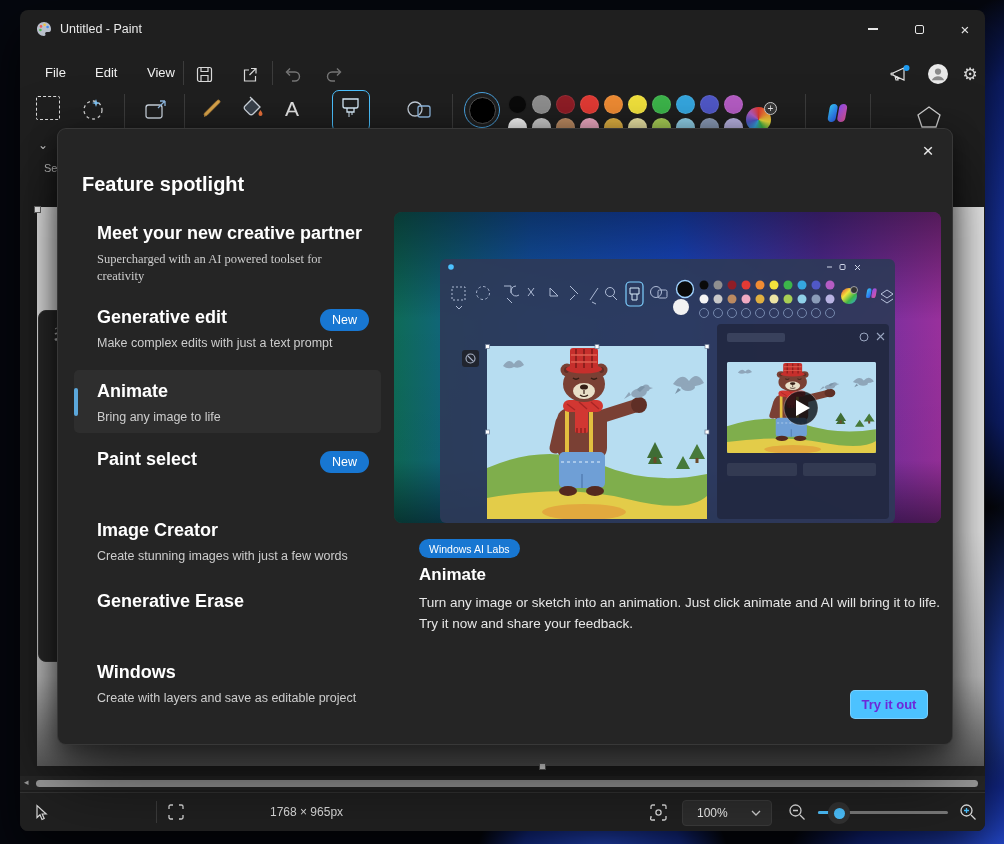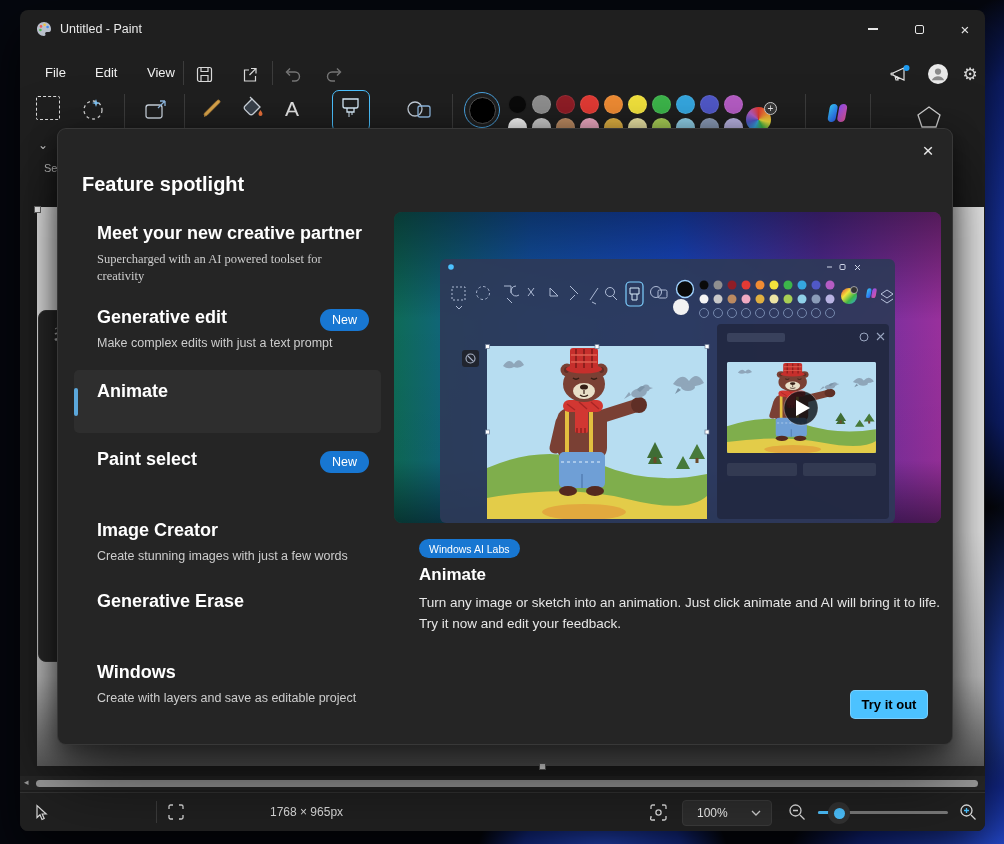--- a/index.html
+++ b/index.html
@@ -54,21 +54,21 @@
   .feat-t{font-size:18px;font-weight:700;color:#fff;}
   .feat-d{font-size:12.5px;color:#cdcdcd;margin-top:7px;line-height:1.35;}
   .accent-bar{left:0;top:18px;width:3.5px;height:28px;border-radius:2px;background:#5BA7DB;}
   .new-badge{position:absolute;right:12px;top:10px;height:22px;padding:0 12px;border-radius:12px;background:#1877D2;
     color:#fff;font-size:12.5px;display:flex;align-items:center;}
   #preview{left:336px;top:83px;width:547px;height:311px;border-radius:8px;overflow:hidden;}
   .ai-tag{left:361px;top:410px;height:19px;padding:0 10px;border-radius:10px;background:#1877D2;color:#fff;
     font-size:10.5px;display:inline-flex;align-items:center;}
   #detail-title{left:361px;top:436px;font-size:17px;font-weight:700;color:#fff;}
   #detail-desc{left:361px;top:464px;width:522px;font-size:13.5px;line-height:1.55;color:#e6e6e6;}
-  .cta{left:792px;top:561px;width:78px;height:29px;border-radius:5px;background:#4CC2FF;color:#000000;
+  .cta{left:792px;top:561px;width:78px;height:29px;border-radius:5px;background:#4CC2FF;color:#6d28d9;
     font-size:13px;font-weight:600;display:flex;align-items:center;justify-content:center;border:1px solid rgba(255,255,255,.25);}
 </style>
 </head>
 <body>
 
 <div id="stage">
   <div id="win" class="abs">
 
     <div class="titlebar abs">
       <span class="abs" style="left:16px;top:11px;width:16px;height:16px;">
@@ -311,20 +311,21 @@
         <div class="feat-d" style="width:268px;font-family:Liberation Serif, serif;">Supercharged with an AI powered toolset for creativity</div>
       </div>
       <div class="feat abs" style="top:170px;height:58px;">
         <div class="feat-t">Generative edit</div>
         <div class="feat-d">Make complex edits with just a text prompt</div>
         <span class="new-badge">New</span>
       </div>
       <div class="feat sel abs" style="top:241px;height:63px;">
         <span class="accent-bar abs"></span>
         <div class="feat-t" style="margin-top:3px;">Animate</div>
+        <div class="feat-d">Bring any image to life</div>
       </div>
       <div class="feat abs" style="top:312px;height:58px;">
         <div class="feat-t">Paint select</div>
         <span class="new-badge">New</span>
       </div>
       <div class="feat abs" style="top:383px;height:55px;">
         <div class="feat-t">Image Creator</div>
         <div class="feat-d">Create stunning images with just a few words</div>
       </div>
       <div class="feat abs" style="top:454px;height:55px;">
@@ -524,18 +525,18 @@
               <path d="M402 188v16l14-8z" fill="#fff"></path>
             </g>
             <rect x="333" y="251" width="70" height="13" rx="2" fill="#333a52"></rect>
             <rect x="409" y="251" width="73" height="13" rx="2" fill="#333a52"></rect>
           </g>
         </svg>
       </div>
 
       <span class="ai-tag abs">Windows AI Labs</span>
       <div id="detail-title" class="abs">Animate</div>
-      <div id="detail-desc" class="abs">Turn any image or sketch into an animation. Just click animate and AI will bring it to life. Try it now and edit your feedback.</div>
+      <div id="detail-desc" class="abs">Turn any image or sketch into an animation. Just click animate and AI will bring it to life. Try it now and share your feedback.</div>
       <div class="cta abs">Try it out</div>
     </div>
 
   </div>
 </div>
 
 </body></html>

